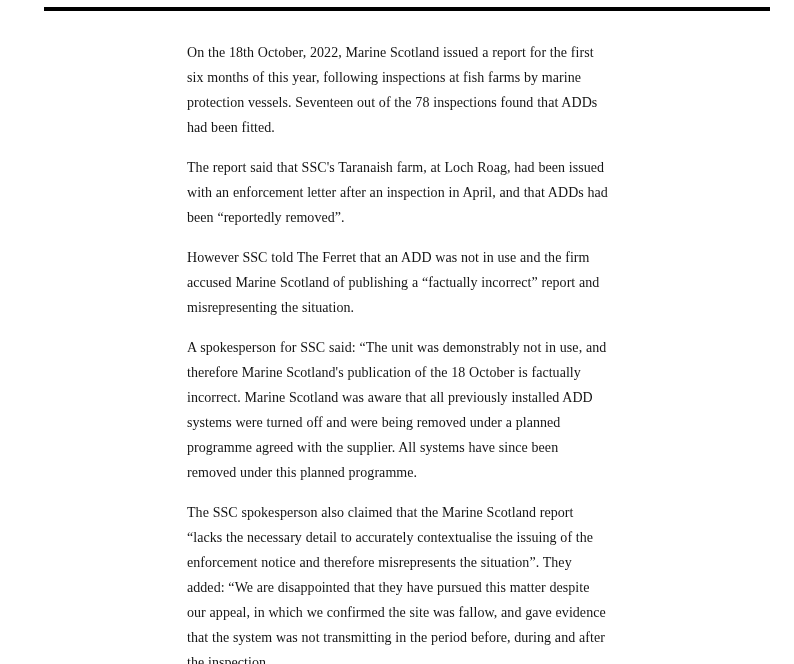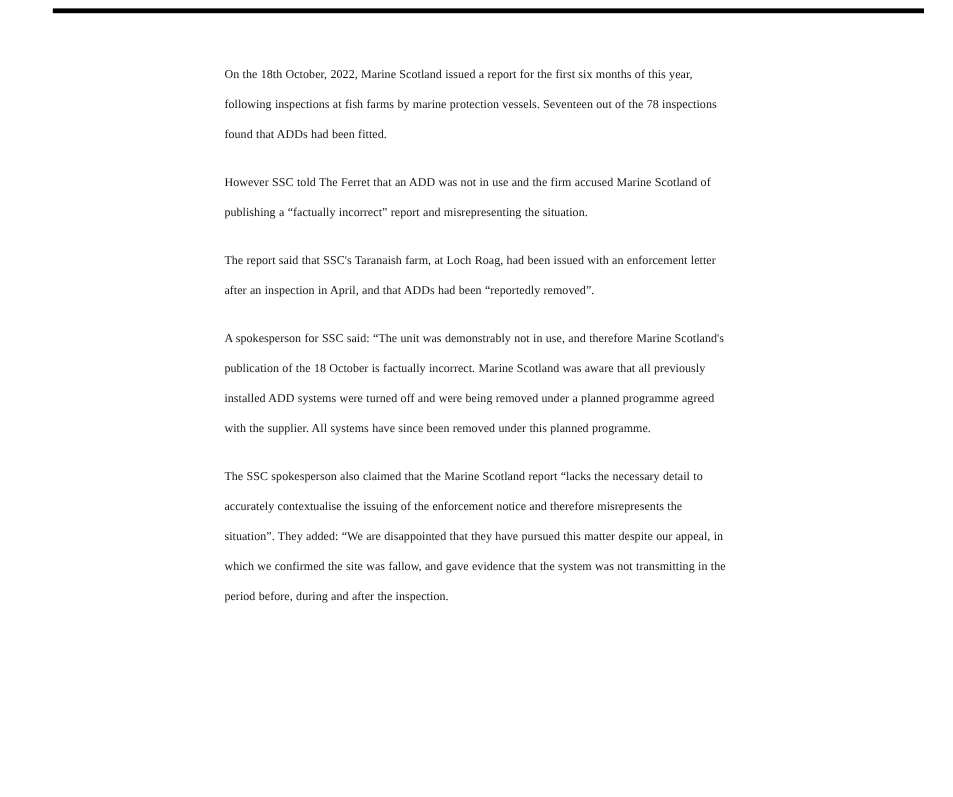--- a/index.html
+++ b/index.html
@@ -37,42 +37,42 @@
 
   
   .article-body {
     position: absolute;
     left: 187px;
     top: 36px;
     width: 424px;
   }
 
   .article-body p {
-    margin: 14px 0 15px 0;
-    font-size: 10px;
+    margin: 4px 0 15px 0;
+    font-size: 14px;
     line-height: 25px;
     letter-spacing: 0.05px;
     word-spacing: 0.2px;
     text-align: left;
     color: #141414;
   }
 
   .article-body p:last-child {
     margin-bottom: 0;
   }
 </style>
 </head>
 <body>
 
 <div class="page">
 
   <div class="top-rule"></div>
 
   <div class="article-body">
     <p>On the 18th October, 2022, Marine Scotland issued a report for the first six months of this year, following inspections at fish farms by marine protection vessels. Seventeen out of the 78 inspections found that ADDs had been fitted.</p>
+    <p>The report said that SSC's Taranaish farm, at Loch Roag, had been issued with an enforcement letter after an inspection in April, and that ADDs had been “reportedly removed”.</p>
     <p>However SSC told The Ferret that an ADD was not in use and the firm accused Marine Scotland of publishing a “factually incorrect” report and misrepresenting the situation.</p>
-    <p>The report said that SSC's Taranaish farm, at Loch Roag, had been issued with an enforcement letter after an inspection in April, and that ADDs had been “reportedly removed”.</p>
     <p>A spokesperson for SSC said: “The unit was demonstrably not in use, and therefore Marine Scotland's publication of the 18 October is factually incorrect. Marine Scotland was aware that all previously installed ADD systems were turned off and were being removed under a planned programme agreed with the supplier. All systems have since been removed under this planned programme.</p>
     <p>The SSC spokesperson also claimed that the Marine Scotland report “lacks the necessary detail to accurately contextualise the issuing of the enforcement notice and therefore misrepresents the situation”. They added: “We are disappointed that they have pursued this matter despite our appeal, in which we confirmed the site was fallow, and gave evidence that the system was not transmitting in the period before, during and after the inspection.</p>
 
   </div>
 
 </div>
 
 </body></html>

